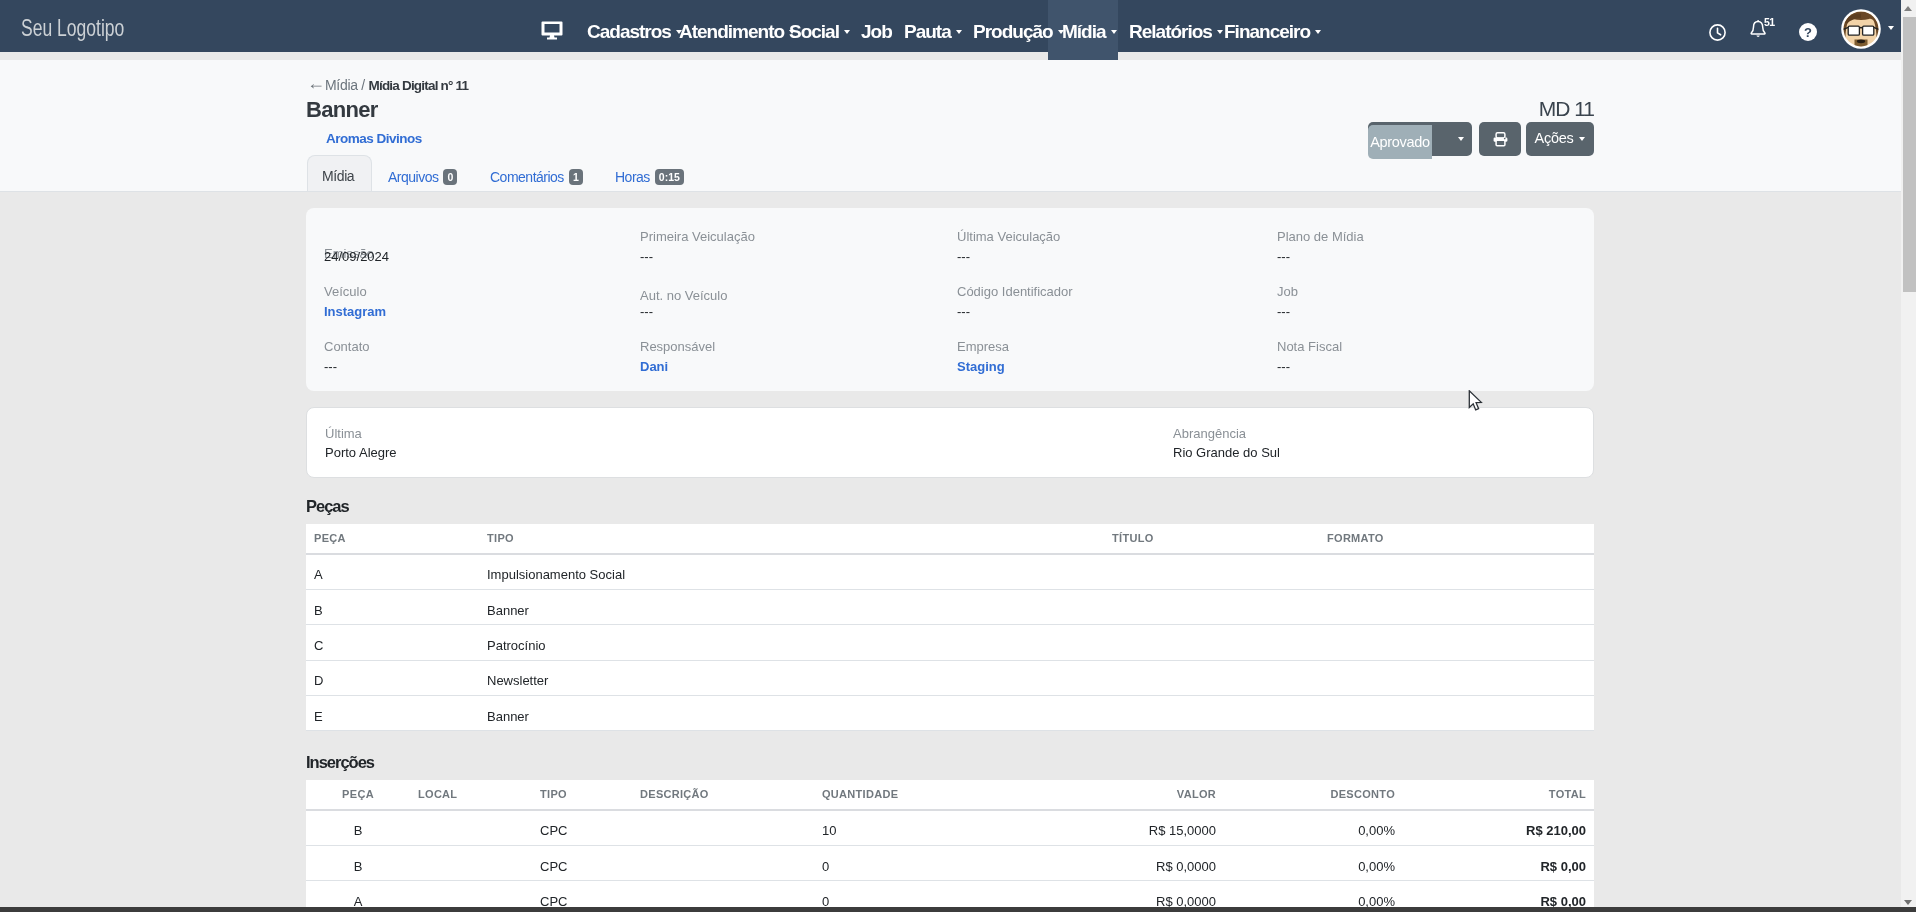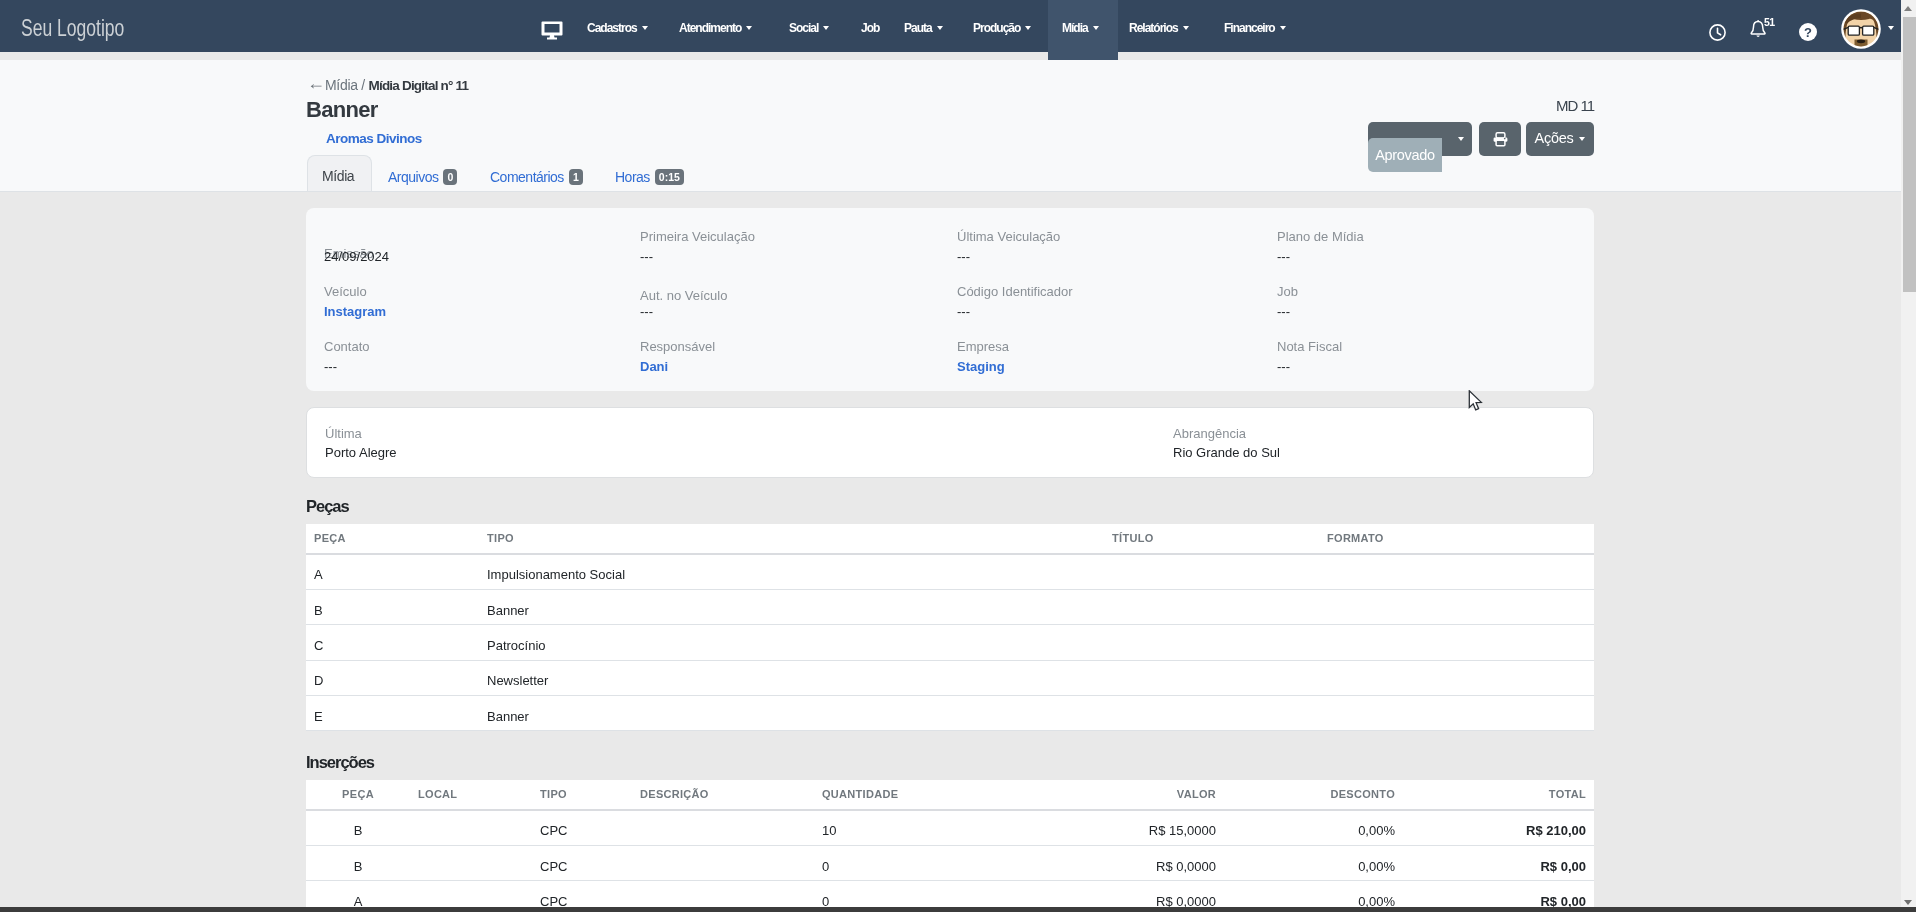--- a/index.html
+++ b/index.html
@@ -4,35 +4,35 @@
 <title>Banner</title>
 <style>
   * { margin:0; padding:0; box-sizing:border-box; }
   html,body { width:1916px; height:912px; overflow:hidden; }
   body { font-family:"Liberation Sans", sans-serif; background:#e9e9e9; position:relative; font-size:14px; color:#212529; }
   .abs { position:absolute; }
 
   
   .navbar { -webkit-font-smoothing:antialiased; position:absolute; left:0; top:0; width:1901px; height:52px; background:#34475e; }
   .logo { position:absolute; left:21px; top:14px; font-size:24px; color:#ccd1d5; letter-spacing:0px; transform:scaleX(0.73); transform-origin:left center; font-weight:400; }
-  .navitem { position:absolute; top:21px; height:21px; color:#fff; font-weight:700; font-size:12px; letter-spacing:-1px; white-space:nowrap; }
+  .navitem { position:absolute; top:21px; height:21px; color:#fff; font-weight:700; font-size:19px; letter-spacing:-1px; white-space:nowrap; }
   .caret { display:inline-block; vertical-align:middle; margin-left:5px; margin-bottom:1px; width:0; height:0; border-left:3.8px solid transparent; border-right:3.8px solid transparent; border-top:4.2px solid #fff; }
   .nav-active { position:absolute; left:1048px; top:0; width:70px; height:60px; background:#40546c; }
 
   
   .pageheader { position:absolute; left:0; top:60px; width:1901px; height:132px; background:#f8f9fa; }
   .crumb { position:absolute; left:306px; top:17px; font-size:14px; letter-spacing:-0.3px; color:#6c757d; }
   .crumb .dark { color:#343a40; font-weight:700; font-size:13.5px; letter-spacing:-0.8px; }
   .title { position:absolute; left:306px; top:37px; font-size:22px; font-weight:700; color:#343a40; letter-spacing:-0.7px; }
   .subtitle { position:absolute; left:306px; top:71px; font-size:13.5px; font-weight:700; color:#316dd4; letter-spacing:-0.5px;margin-left:20px; }
-  .md11 { position:absolute; left:1440px; top:37px; width:154px; text-align:right; font-size:15px; font-weight:400; color:#3a444e; letter-spacing:-1px; }
+  .md11 { position:absolute; left:1440px; top:37px; width:154px; text-align:right; font-size:21px; font-weight:400; color:#3a444e; letter-spacing:-1px; }
 
   .btn { -webkit-font-smoothing:antialiased; position:absolute; top:62px; height:34px; border-radius:5px; color:#fff; font-size:14.5px; text-align:center; letter-spacing:-0.3px; }
   .btn-apr { left:1368px; width:104px; background:#59646c; border-radius:5px; }
-  .btn-apr .main { position:absolute; left:0; top:16px; width:74px; height:34px; background:#9fafb7; border-radius:5px 0 0 5px; line-height:34px; }
+  .btn-apr .main { position:absolute; left:0; top:3px; width:64px; height:34px; background:#9fafb7; border-radius:5px 0 0 5px; line-height:34px; }
   .btn-apr .dd { position:absolute; right:8px; top:15px; }
   .btn-print { left:1479px; width:42px; }
   .btn-acoes { left:1526px; width:68px; line-height:33px; }
   .btn-dark { background:#59646c; }
 
   
   .tab-active { position:absolute; left:307px; top:95px; width:65px; height:37px; background:#f0f1f3; border:1px solid #dee2e6; border-bottom:none; border-radius:8px 8px 0 0; }
   .tab-active span { position:absolute; left:14px; top:12px; font-size:14px; color:#3e444a; letter-spacing:-0.4px; }
   .tablink { position:absolute; top:109px; font-size:14px; color:#316dd4; white-space:nowrap; letter-spacing:-0.5px; }
   .badge { -webkit-font-smoothing:antialiased; display:inline-block; background:#6a737b; color:#fff; font-size:10.5px; font-weight:700; border-radius:4px; padding:2px 4px; margin-left:5px; position:relative; top:-1px; letter-spacing:0; }

